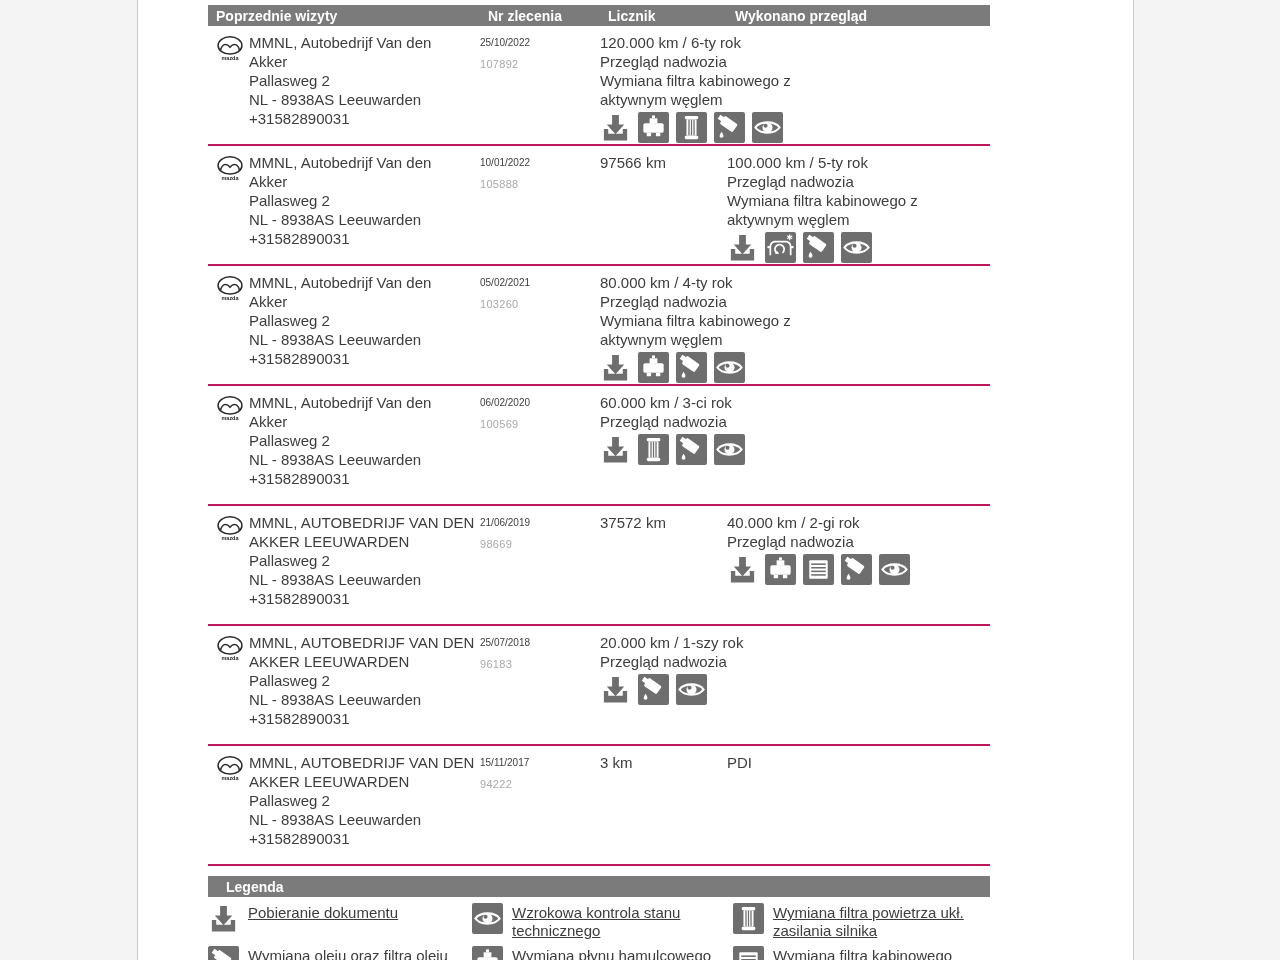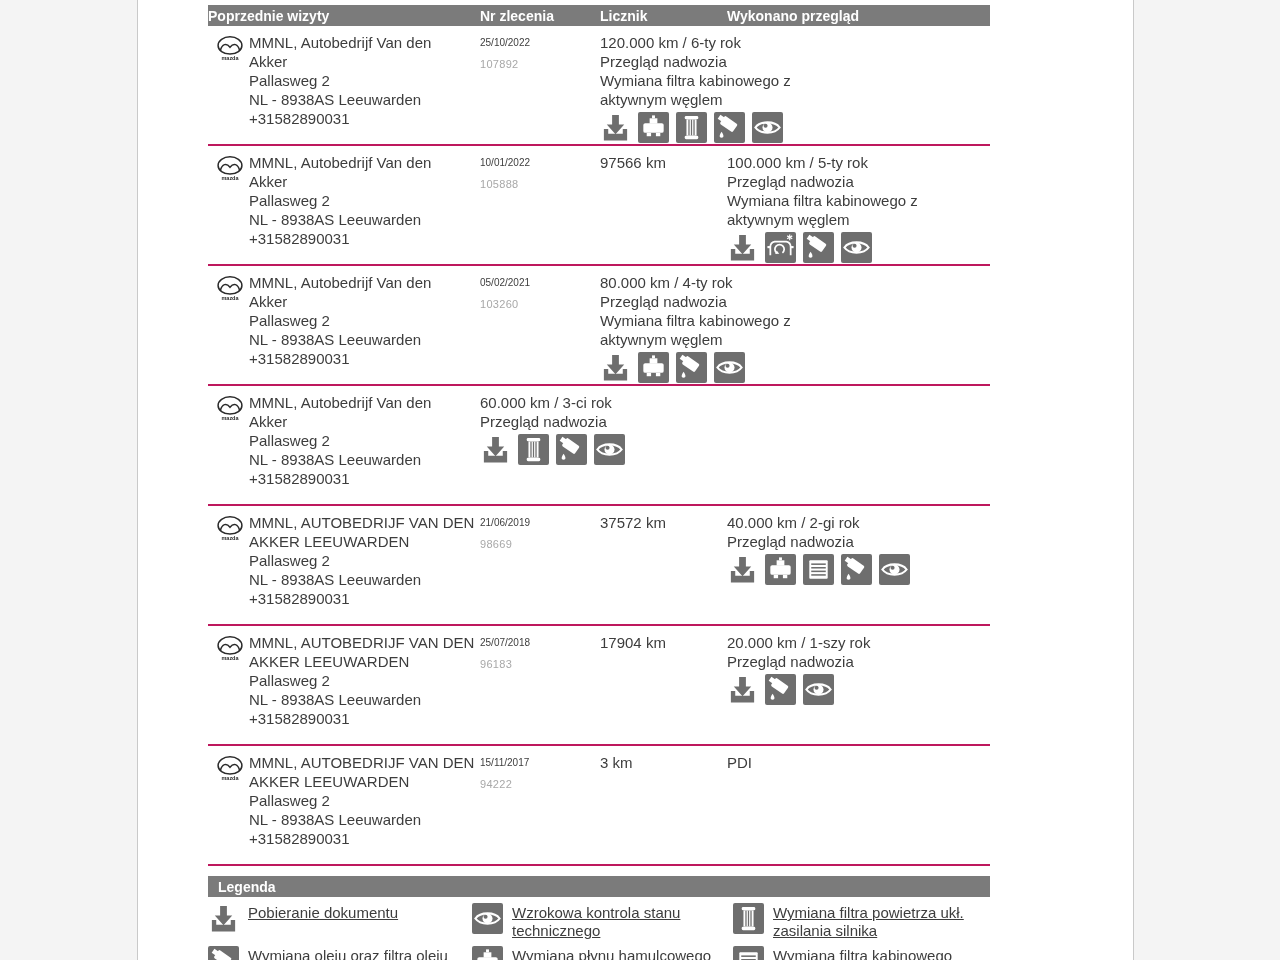--- a/index.html
+++ b/index.html
@@ -15,21 +15,21 @@
     background:#fff;
     border-left:1px solid #c9c9c9; border-right:1px solid #c9c9c9;
     padding:5px 0 0 70px; overflow:hidden;
   }
   .content { width:782px; }
 
   .bar {
     width:782px; height:21px; background:#7b7b7b; color:#fff;
     font-size:14px; font-weight:bold; display:flex; align-items:center;
   }
-  .hc.c1 { width:272px; padding-left:0; }
+  .hc.c1 { width:272px; padding-left:8px; }
   .hc.c2 { width:120px; }
   .hc.c3 { width:127px; }
   .hc.c4 { flex:1; }
 
   .row {
     display:flex; width:782px; height:111px; padding-top:7px;
     border-bottom:2px solid #be185d;
     font-size:15px; line-height:19px;
   }
   .row .c1 { width:272px; display:flex; }
@@ -46,21 +46,21 @@
   .svc { width:205px; }
   .icons { display:flex; gap:7px; margin-top:3px; }
   .icon {
     width:31px; height:31px; background:#6e6e6e; border-radius:2px;
     display:inline-flex; flex:0 0 auto;
   }
   .icon.plain { background:transparent; }
   .icon svg { width:31px; height:31px; display:block; }
 
   .legend-bar { margin-top:10px; }
-  .legend-bar span { padding-left:10px; }
+  .legend-bar span { padding-left:18px; }
   .legend-grid {
     display:grid; grid-template-columns:264px 261px 257px;
     margin-top:6px; row-gap:6px; width:782px;
   }
   .legend-item { display:flex; align-items:flex-start;text-decoration:underline; }
   .legend-item .licon { margin-right:9px; flex:0 0 auto; }
   .legend-item .ltext { font-size:15px; line-height:18px; width:212px; padding-top:1px; }
 </style>
 </head>
 <body>
@@ -294,20 +294,24 @@
         </svg>
       </span>
       <div class="dealer">
               <div>MMNL, Autobedrijf Van den</div>
               <div>Akker</div>
               <div>Pallasweg 2</div>
               <div>NL - 8938AS Leeuwarden</div>
               <div>+31582890031</div>
             </div>
     </div>
+    <div class="c2">
+      <div class="date">06/02/2020</div>
+      <div class="orderno">100569</div>
+    </div>
     <div class="c4">
       <div class="svc">
               <div>60.000 km / 3-ci rok</div>
               <div>Przegląd nadwozia</div>
             </div>
       <div class="icons">
               <span class="icon plain">
   <svg viewBox="0 0 32 32">
     <path fill="#6e6e6e" d="M12.5 3h7v10h5.5L16 23 7 13h5.5z"></path>
     <path fill="#6e6e6e" d="M4 17.5v12h24v-12h-4.5v5h-15v-5z"></path>
@@ -435,23 +439,20 @@
               <div>AKKER LEEUWARDEN</div>
               <div>Pallasweg 2</div>
               <div>NL - 8938AS Leeuwarden</div>
               <div>+31582890031</div>
             </div>
     </div>
     <div class="c2">
       <div class="date">25/07/2018</div>
       <div class="orderno">96183</div>
     </div>
-    <div class="c3">
-      <div>17904 km</div>
-    </div>
     <div class="c4">
       <div class="svc">
               <div>20.000 km / 1-szy rok</div>
               <div>Przegląd nadwozia</div>
             </div>
       <div class="icons">
               <span class="icon plain">
   <svg viewBox="0 0 32 32">
     <path fill="#6e6e6e" d="M12.5 3h7v10h5.5L16 23 7 13h5.5z"></path>
     <path fill="#6e6e6e" d="M4 17.5v12h24v-12h-4.5v5h-15v-5z"></path>

